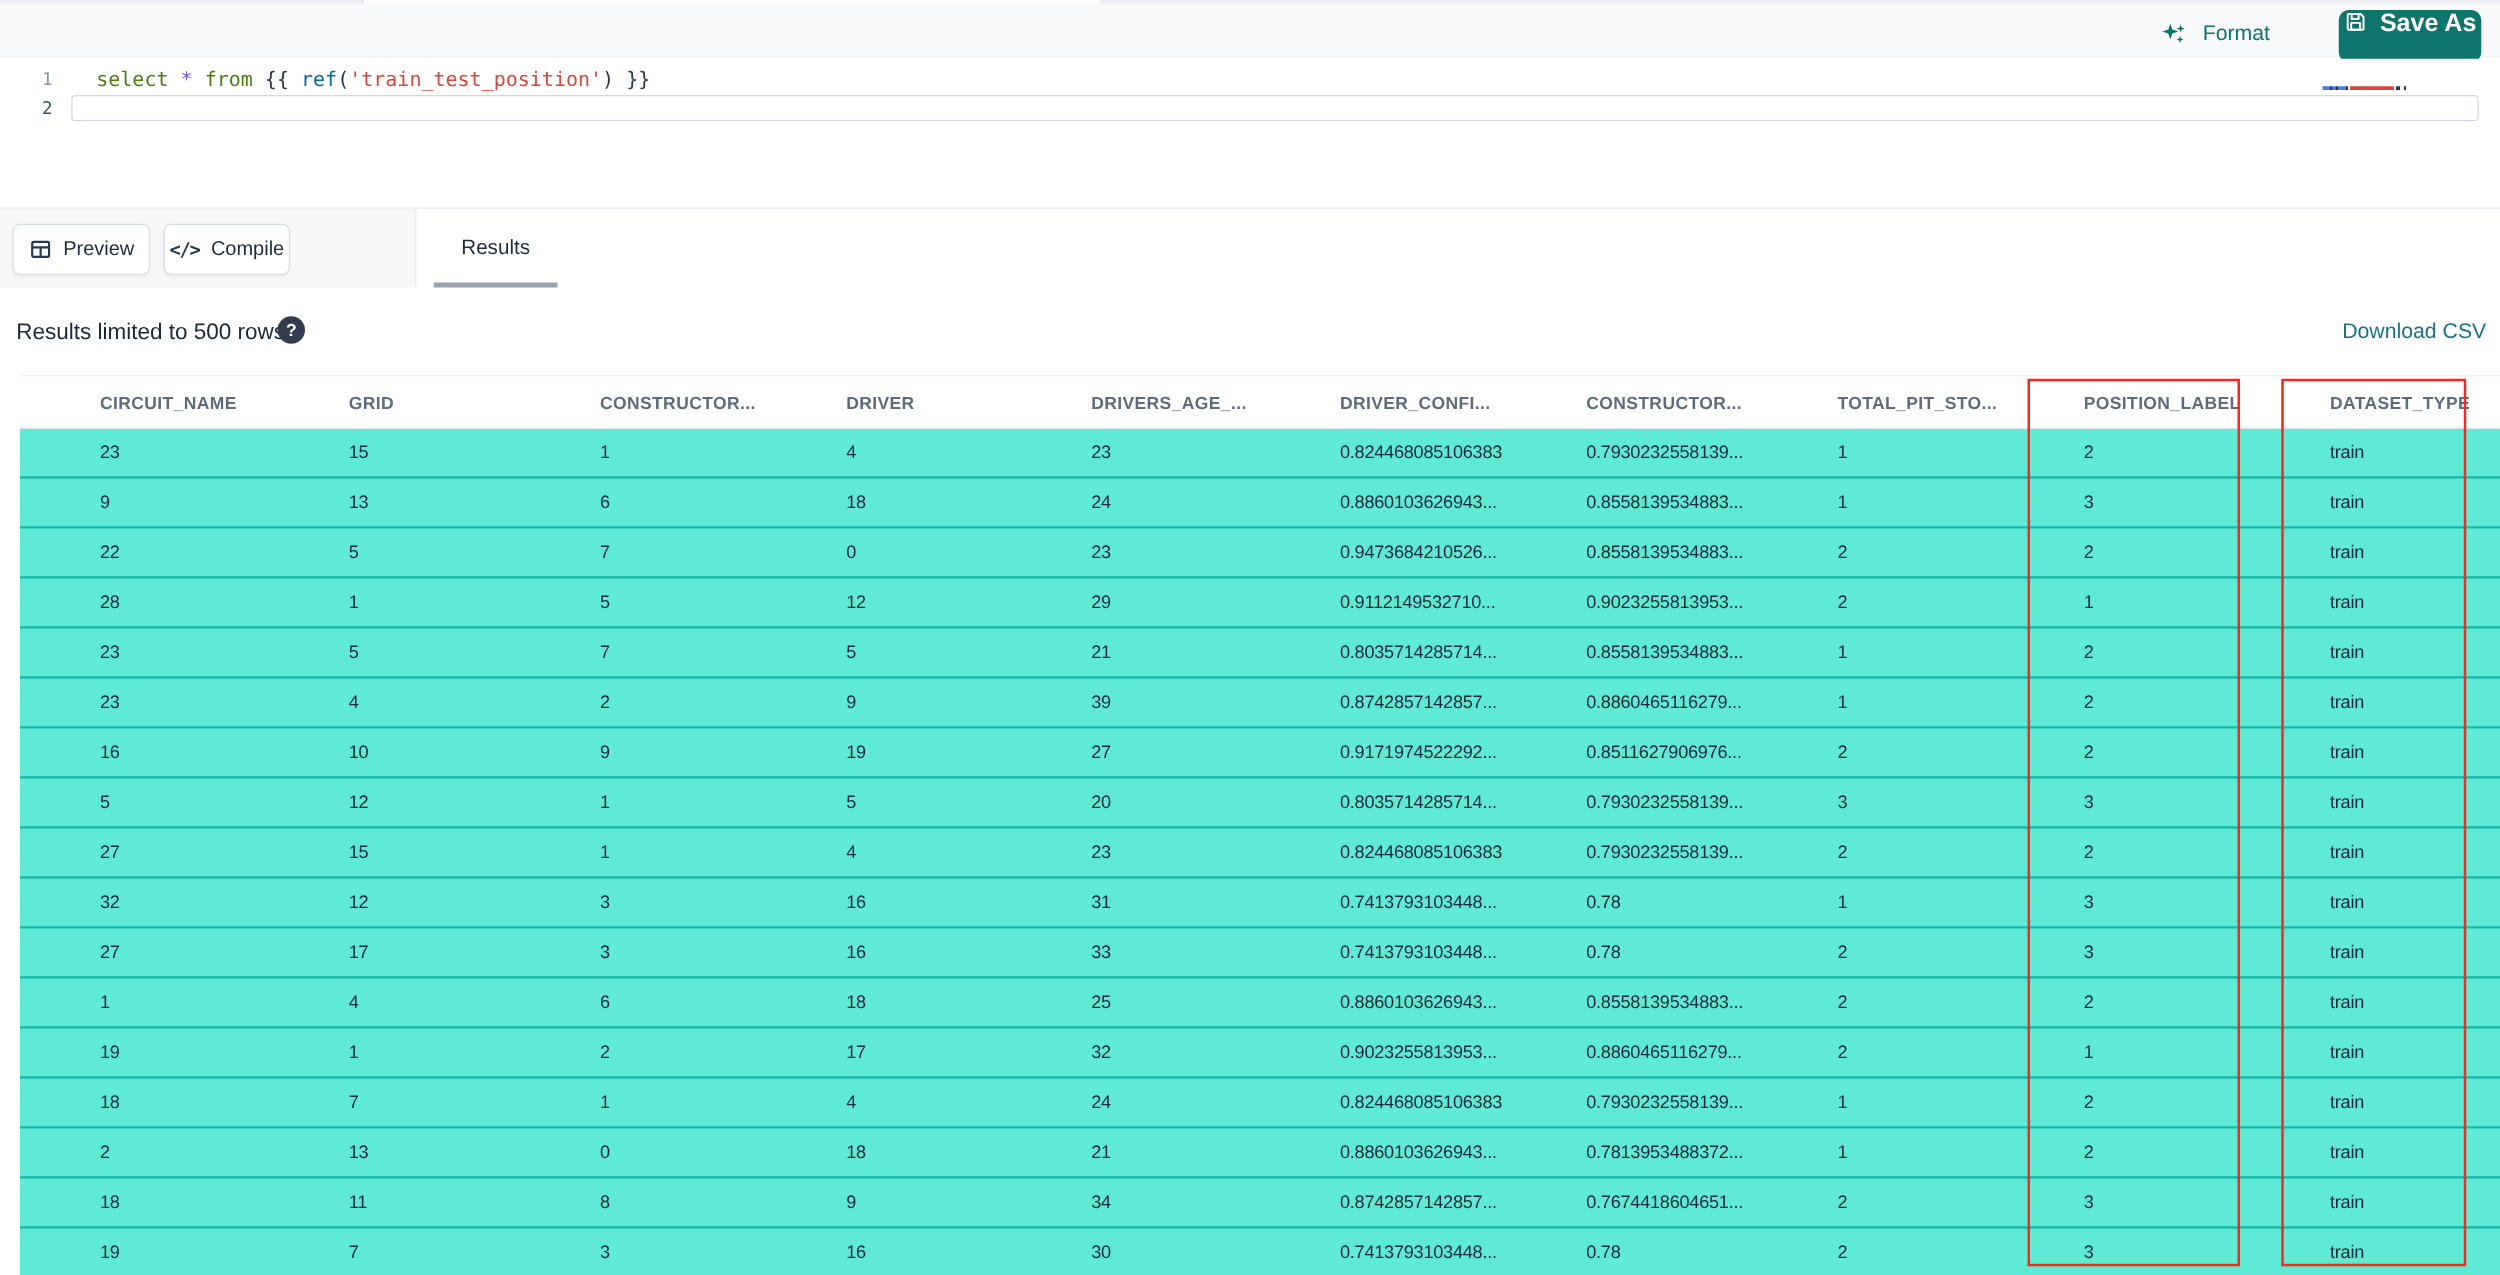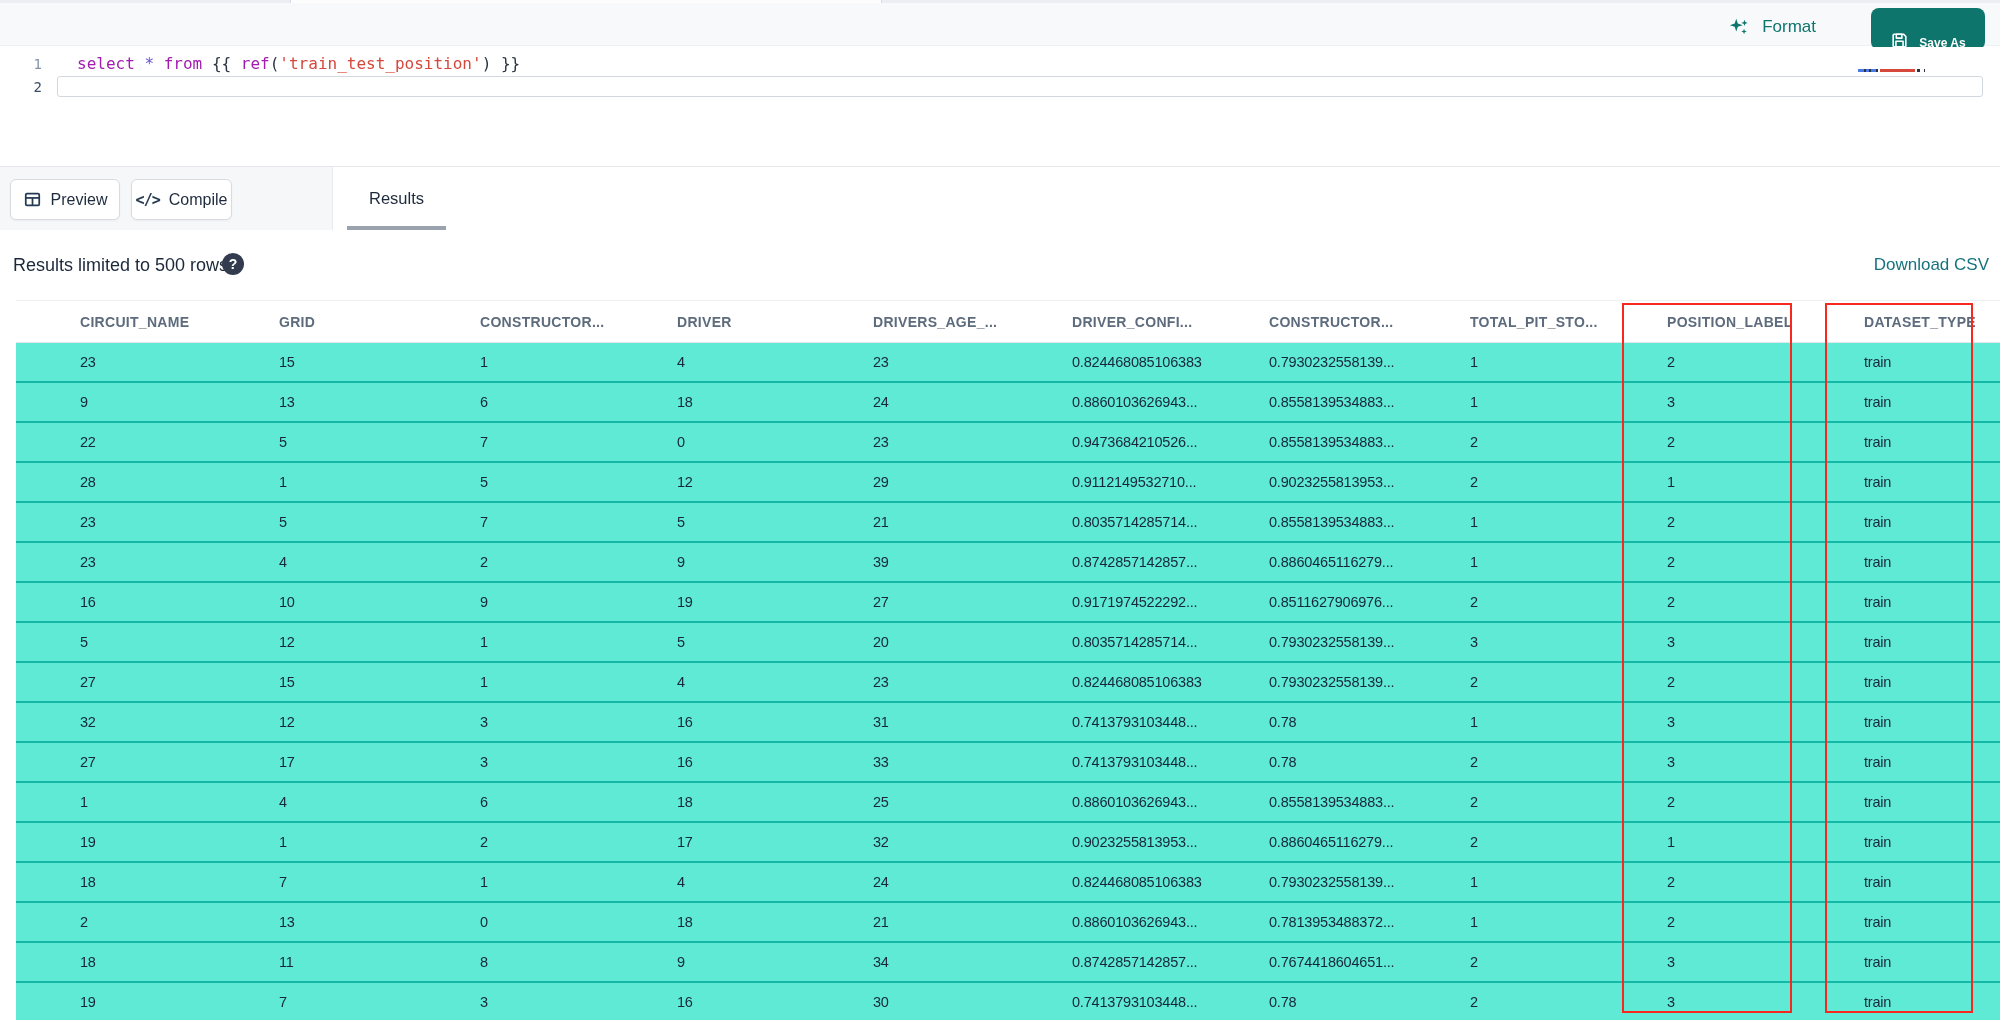--- a/index.html
+++ b/index.html
@@ -13,30 +13,30 @@
     --th:#5d6b7c; --td:#17273d;
   }
 
   
   .tabstrip { position:absolute; top:0; left:0; width:2000px; height:3px; background:#eceef3; }
   .tabstrip .active-seg { position:absolute; left:290px; width:592px; top:0; height:3px; background:#fdfdfe; border-left:1px solid #d9dce2; border-right:1px solid #d9dce2; }
 
   
   .top-toolbar { position:absolute; top:3px; left:0; width:2000px; height:43px; background:#f8f9fb; border-bottom:1px solid #eef0f4; }
   .format-button { position:absolute; right:184px; top:11px; height:26px; display:flex; align-items:center; gap:12px; color:var(--teal); font-size:17px; cursor:pointer; }
-  .saveas-button { position:absolute; right:15px; top:5px; width:114px; height:42px; background:var(--teal); border-radius:8px; display:flex; align-items:flex-end; justify-content:center; gap:10px; color:#fff; font-size:12px; font-weight:700; cursor:pointer; }
+  .saveas-button { position:absolute; right:15px; top:5px; width:114px; height:42px; background:var(--teal); border-radius:8px; display:flex; align-items:flex-start; justify-content:center; gap:10px; color:#fff; font-size:20px; font-weight:700; cursor:pointer; }
 
   
   .editor { position:absolute; top:47px; left:0; width:2000px; height:119px; background:#fff; }
   .ln { position:absolute; left:0; width:42px; text-align:right; font-family:"DejaVu Sans Mono", monospace; font-size:14px; line-height:22px; }
   .ln1 { top:53px; color:#8295a8; }
   .ln2 { top:76px; color:#3b4d66; }
   .code-line { position:absolute; left:77px; top:53px; font-family:"DejaVu Sans Mono", monospace; font-size:16px; line-height:22px; white-space:pre; }
-  .tok-kw { color:#a21caf; } .tok-star { color:#6a54cf; } .tok-brace { color:#2b3442; }
-  .tok-fn { color:#a21caf; } .tok-paren { color:#2b3442; } .tok-str { color:#d6473c; }
+  .tok-kw { color:#4d7c0f; } .tok-star { color:#6a54cf; } .tok-brace { color:#2b3442; }
+  .tok-fn { color:#0369a1; } .tok-paren { color:#2b3442; } .tok-str { color:#d6473c; }
   .active-line-box { position:absolute; left:57px; top:76px; width:1926px; height:21px; background:#fff; border:1px solid #d3d8df; border-radius:3px; }
   .minimap { position:absolute; right:58px; top:69px; width:84px; height:3px;
     background:linear-gradient(90deg,#4a79e8 0 7%,#2c3340 7% 9%,#4a79e8 9% 13%,#2c3340 13% 15%,#4a79e8 15% 22%,#2c3340 22% 24%,#fff 24% 26%,#d6473c 26% 68%,#fff 68% 70%,#2c3340 70% 74%,#fff 74% 78%,#2c3340 78% 80%,#fff 80% 100%); }
 
   
   .pane-sep { position:absolute; top:166px; left:0; width:2000px; height:1px; background:#e5e7eb; }
   .action-bar-bg { position:absolute; top:167px; left:0; width:333px; height:63px; background:#f6f7f9; border-right:1px solid #e9ebef; }
   .btn { position:absolute; top:179px; height:41px; background:#fff; border:1px solid #d8dce1; border-radius:6px; box-shadow:0 1px 2px rgba(20,30,50,.05); display:flex; align-items:center; justify-content:center; gap:9px; font-size:16px; font-weight:500; color:#1d2b3d; cursor:pointer; }
   .preview-button { left:10px; width:110px; }
   .compile-button { left:131px; width:101px; }

